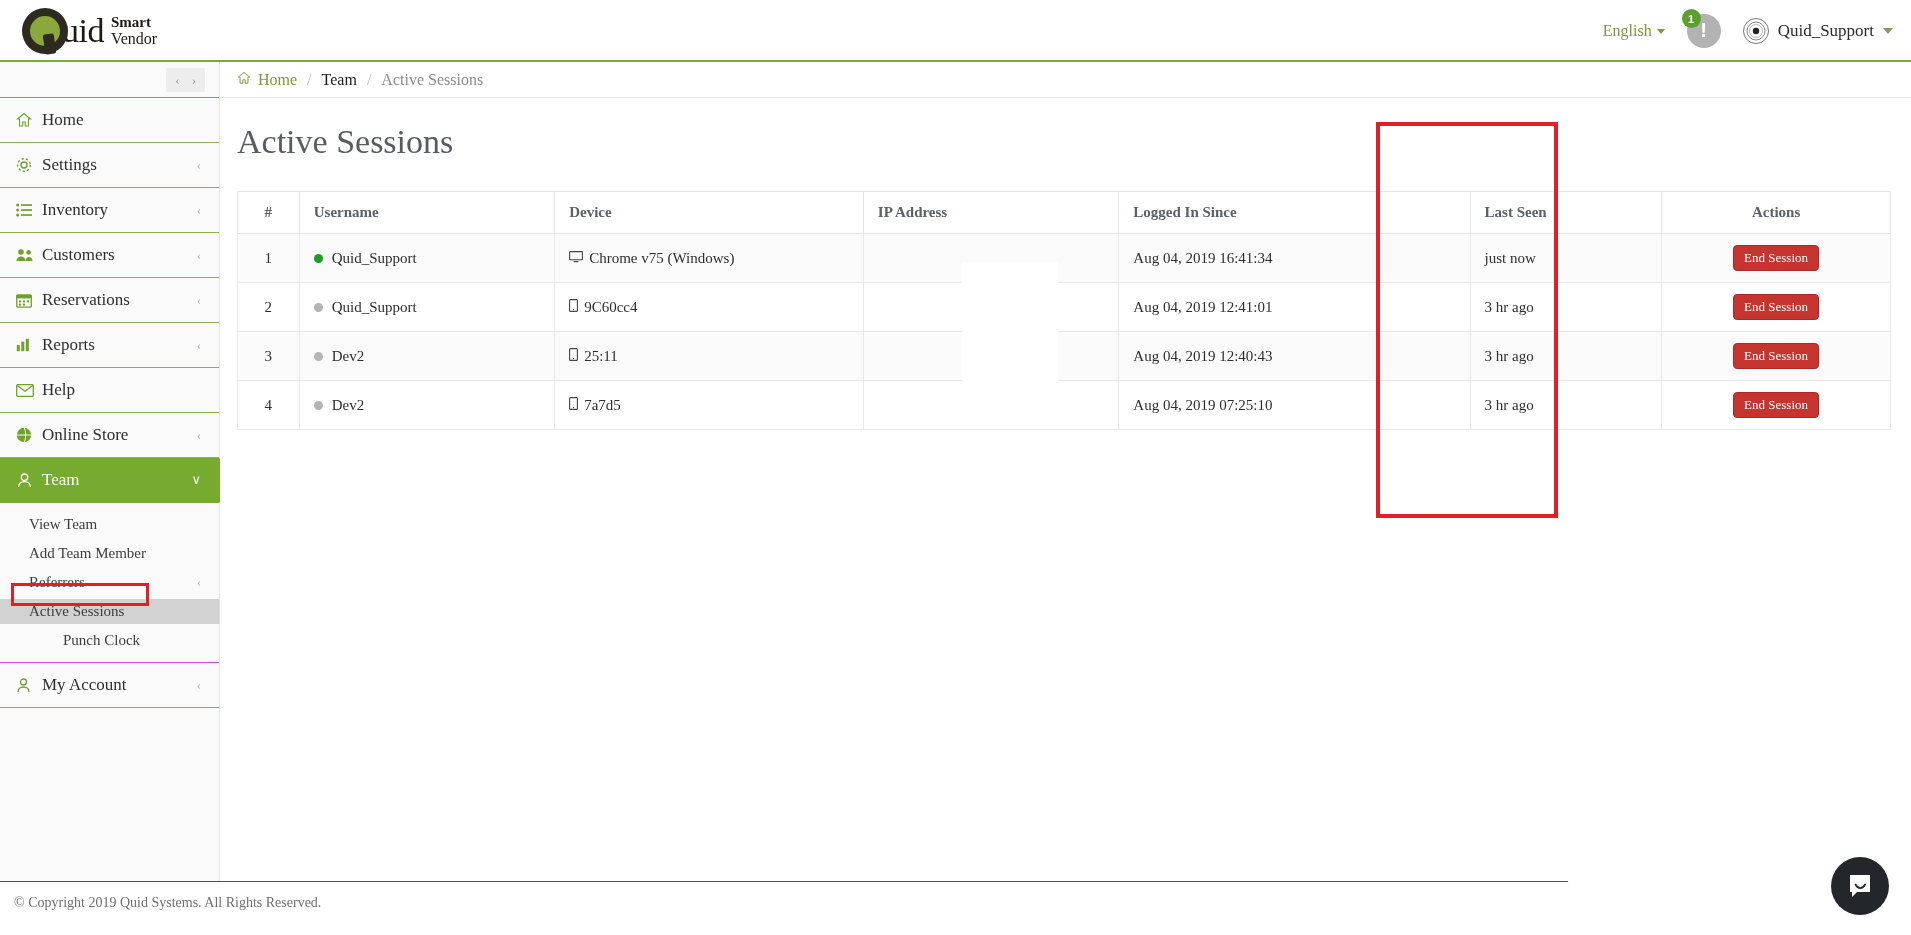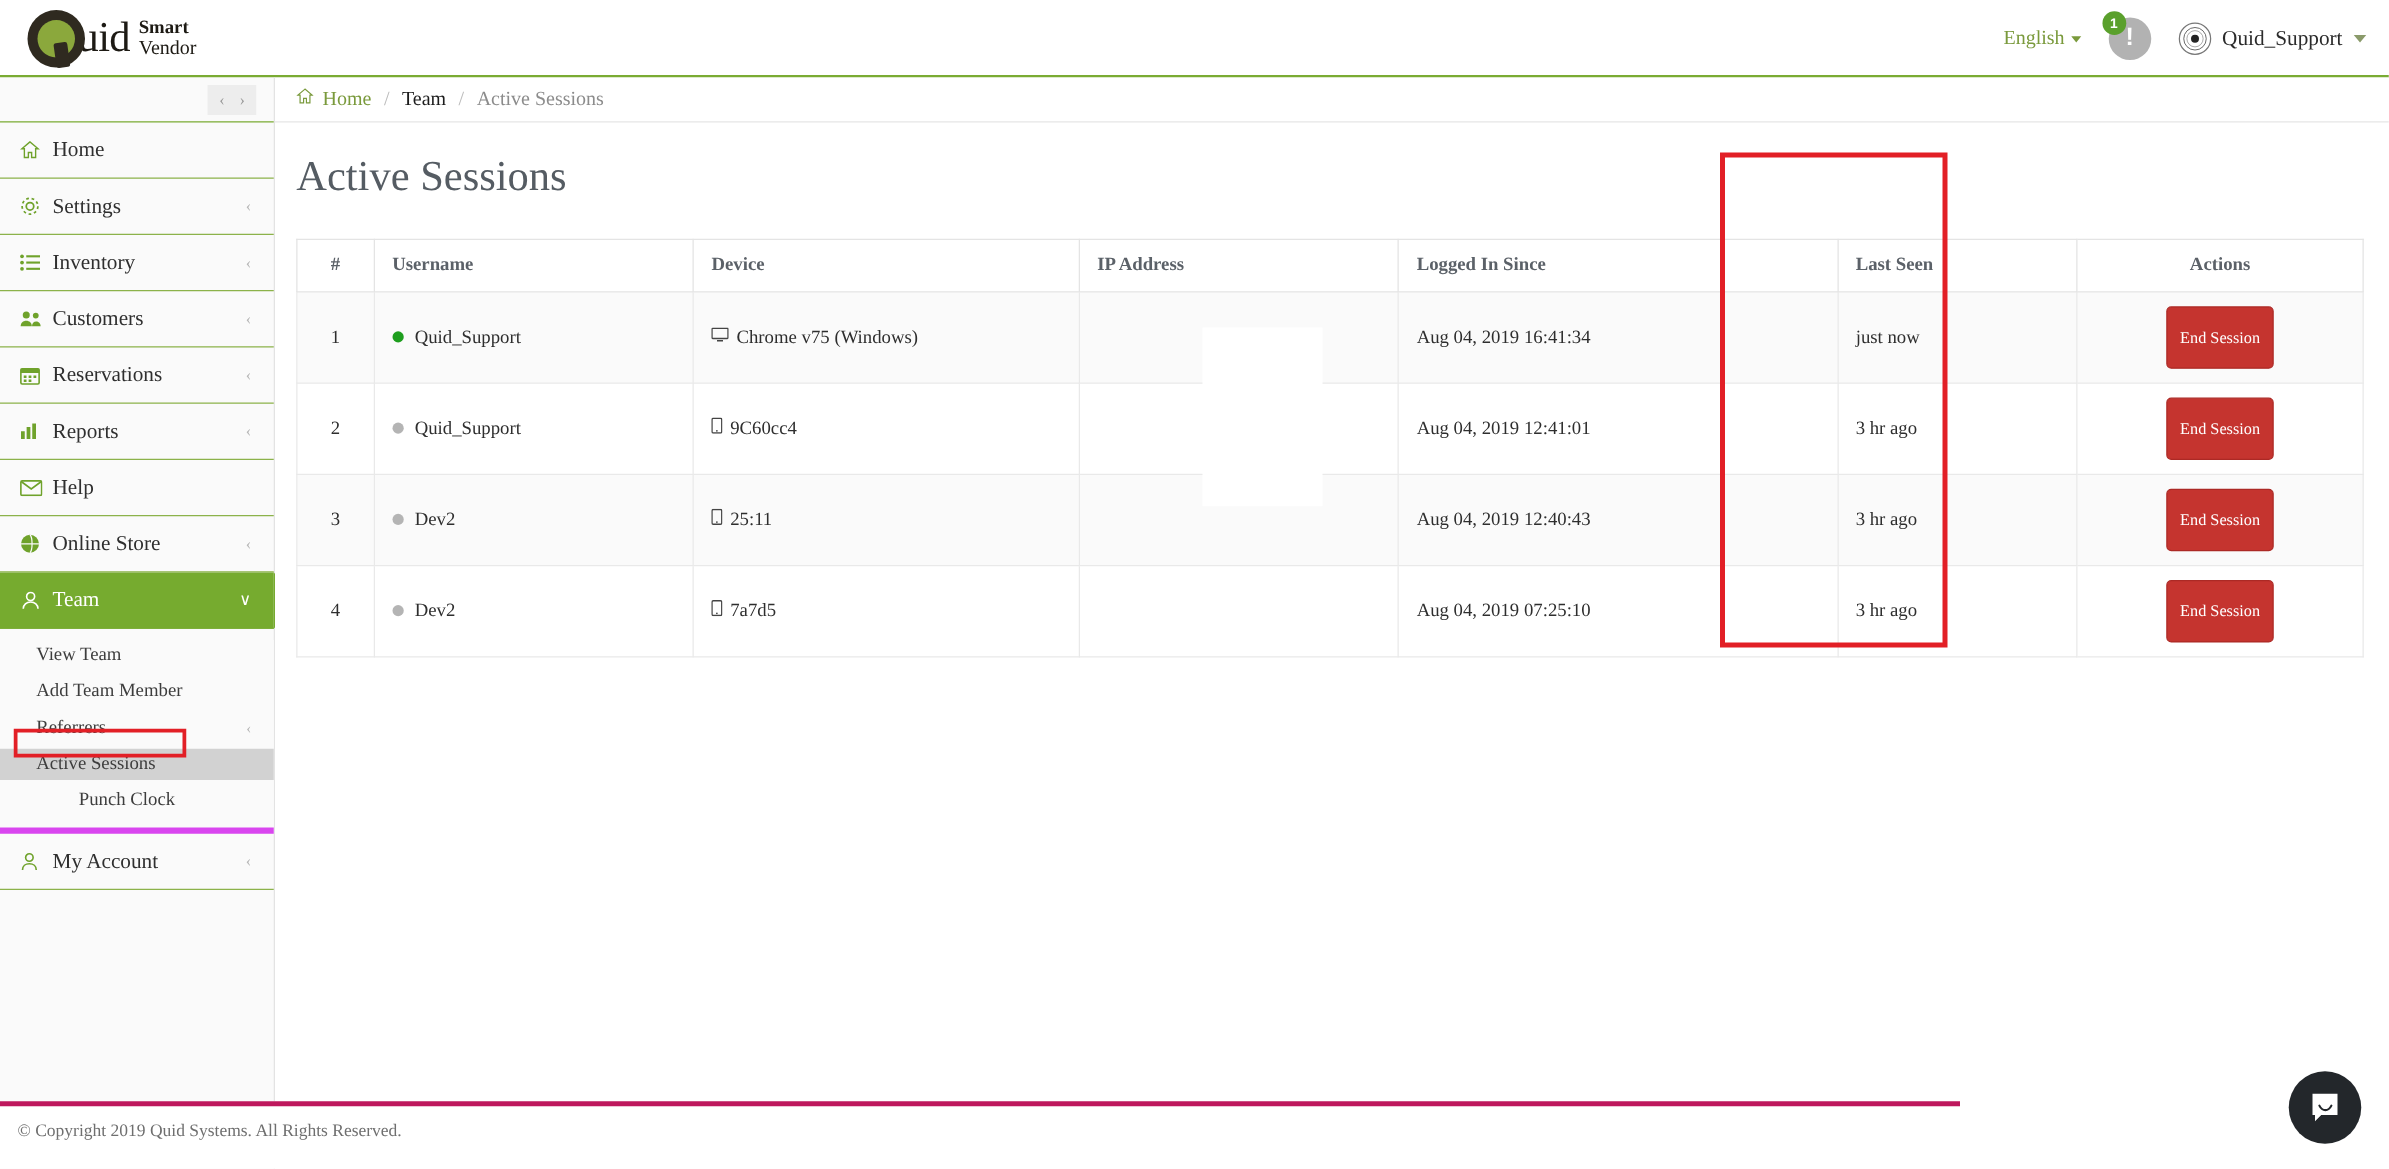--- a/index.html
+++ b/index.html
@@ -130,21 +130,21 @@
   }
   .nav-item.active .ico { color: #ffffff; }
   .nav-item.active .arrow { color: #ffffff; }
   .nav-item.active::after {
     content: ""; position: absolute; right: -21px; top: 0;
     width: 0; height: 0;
     border-top: 22px solid transparent;
     border-bottom: 23px solid transparent;
     border-left: 21px solid #76ab2f;
   }
-  .subnav { background: #fafafa; border-bottom: 5px solid #d946ef; }
+  .subnav { background: #fafafa; border-bottom: 1px solid #d946ef; }
   .sub-item {
     height: 25px; display: flex; align-items: center;
     padding-left: 29px; color: #3d3d3d; font-size: 15px;
     cursor: pointer; position: relative; margin-top: 4px;
   }
   .sub-item:first-child { margin-top: 9px; }
   .sub-item:last-child { margin-bottom: 9px; margin-left: 34px; }
   .sub-item .arrow { position: absolute; right: 18px; color: #b6b6b6; font-size: 12px; }
   .sub-item.selected { background: #d2d2d2; }
 
@@ -188,42 +188,42 @@
   .col-since { width: 330px; }
   .col-seen { width: 180px; }
   .col-act { width: 215px; text-align: center; }
   thead th.col-num, thead th.col-act { text-align: center; }
   .dot { display: inline-block; width: 9px; height: 9px; border-radius: 50%; margin-right: 9px; }
   .dot.online { background: #1e9e1e; }
   .dot.offline { background: #b4b4b4; }
   .dev-ico { display: inline-block; margin-right: 6px; color: #444; font-size: 13px; }
   .btn-end {
     background: #c5342f; border: 1px solid #ac2925; color: #fff;
-    font-size: 13px; padding: 16px 10px; border-radius: 4px;
+    font-size: 13px; padding: 4px 10px; border-radius: 4px;
     cursor: pointer; font-family: "Liberation Serif", serif;
   }
   .ip-redact {
     position: absolute; background: #ffffff;
   }
 
   .annotate-box {
     position: absolute; left: 1376px; top: 122px;
     width: 182px; height: 396px;
     border: 4px solid #e21f26; pointer-events: none;
   }
   .annotate-nav {
     position: absolute; left: 11px; top: 583px;
     width: 138px; height: 23px;
     border: 3px solid #e21f26; pointer-events: none;
   }
 
   .footer {
     position: absolute; left: 0; bottom: 0;
     width: 1568px; height: 54px;
-    border-top: 4px solid #be185d; background: #ffffff;
+    border-top: 1px solid #be185d; background: #ffffff;
   }
   .footer span {
     position: absolute; left: 14px; top: 13px;
     font-size: 14px; color: #6f6f6f;
   }
   .chat-btn {
     position: absolute; right: 22px; bottom: 20px;
     width: 58px; height: 58px; border-radius: 50%;
     background: #23272b; cursor: pointer;
     display: flex; align-items: center; justify-content: center;

